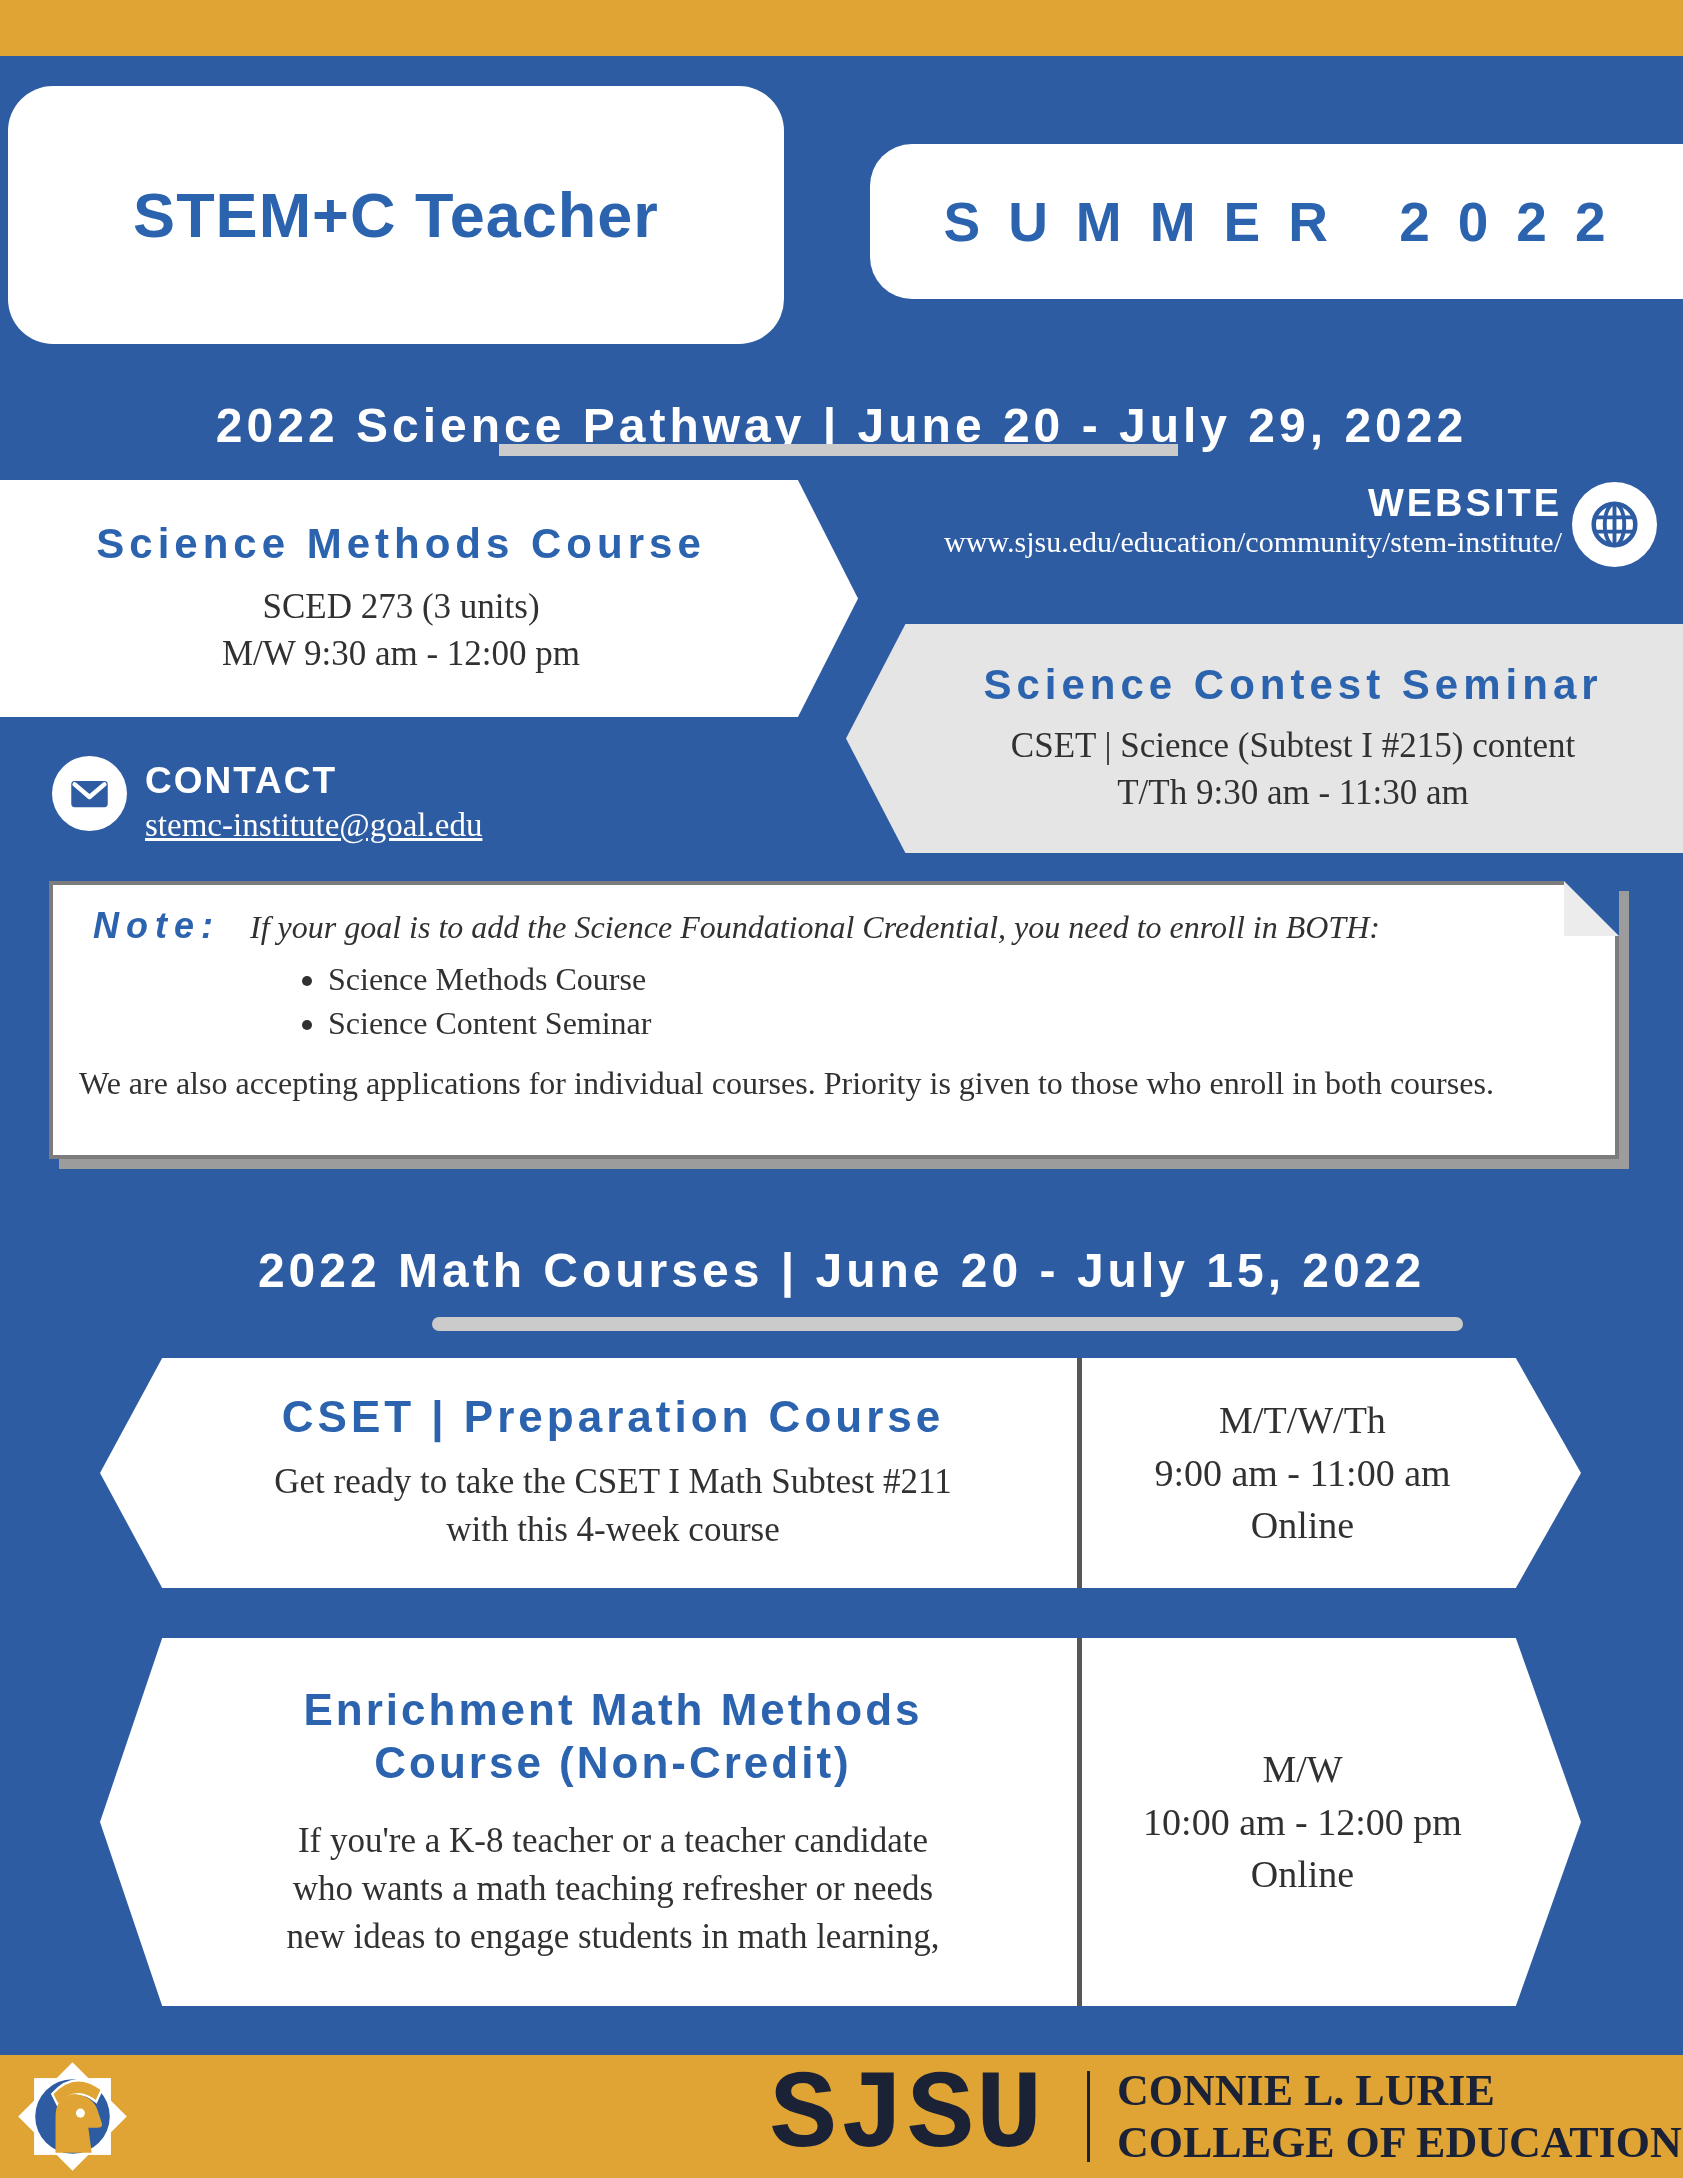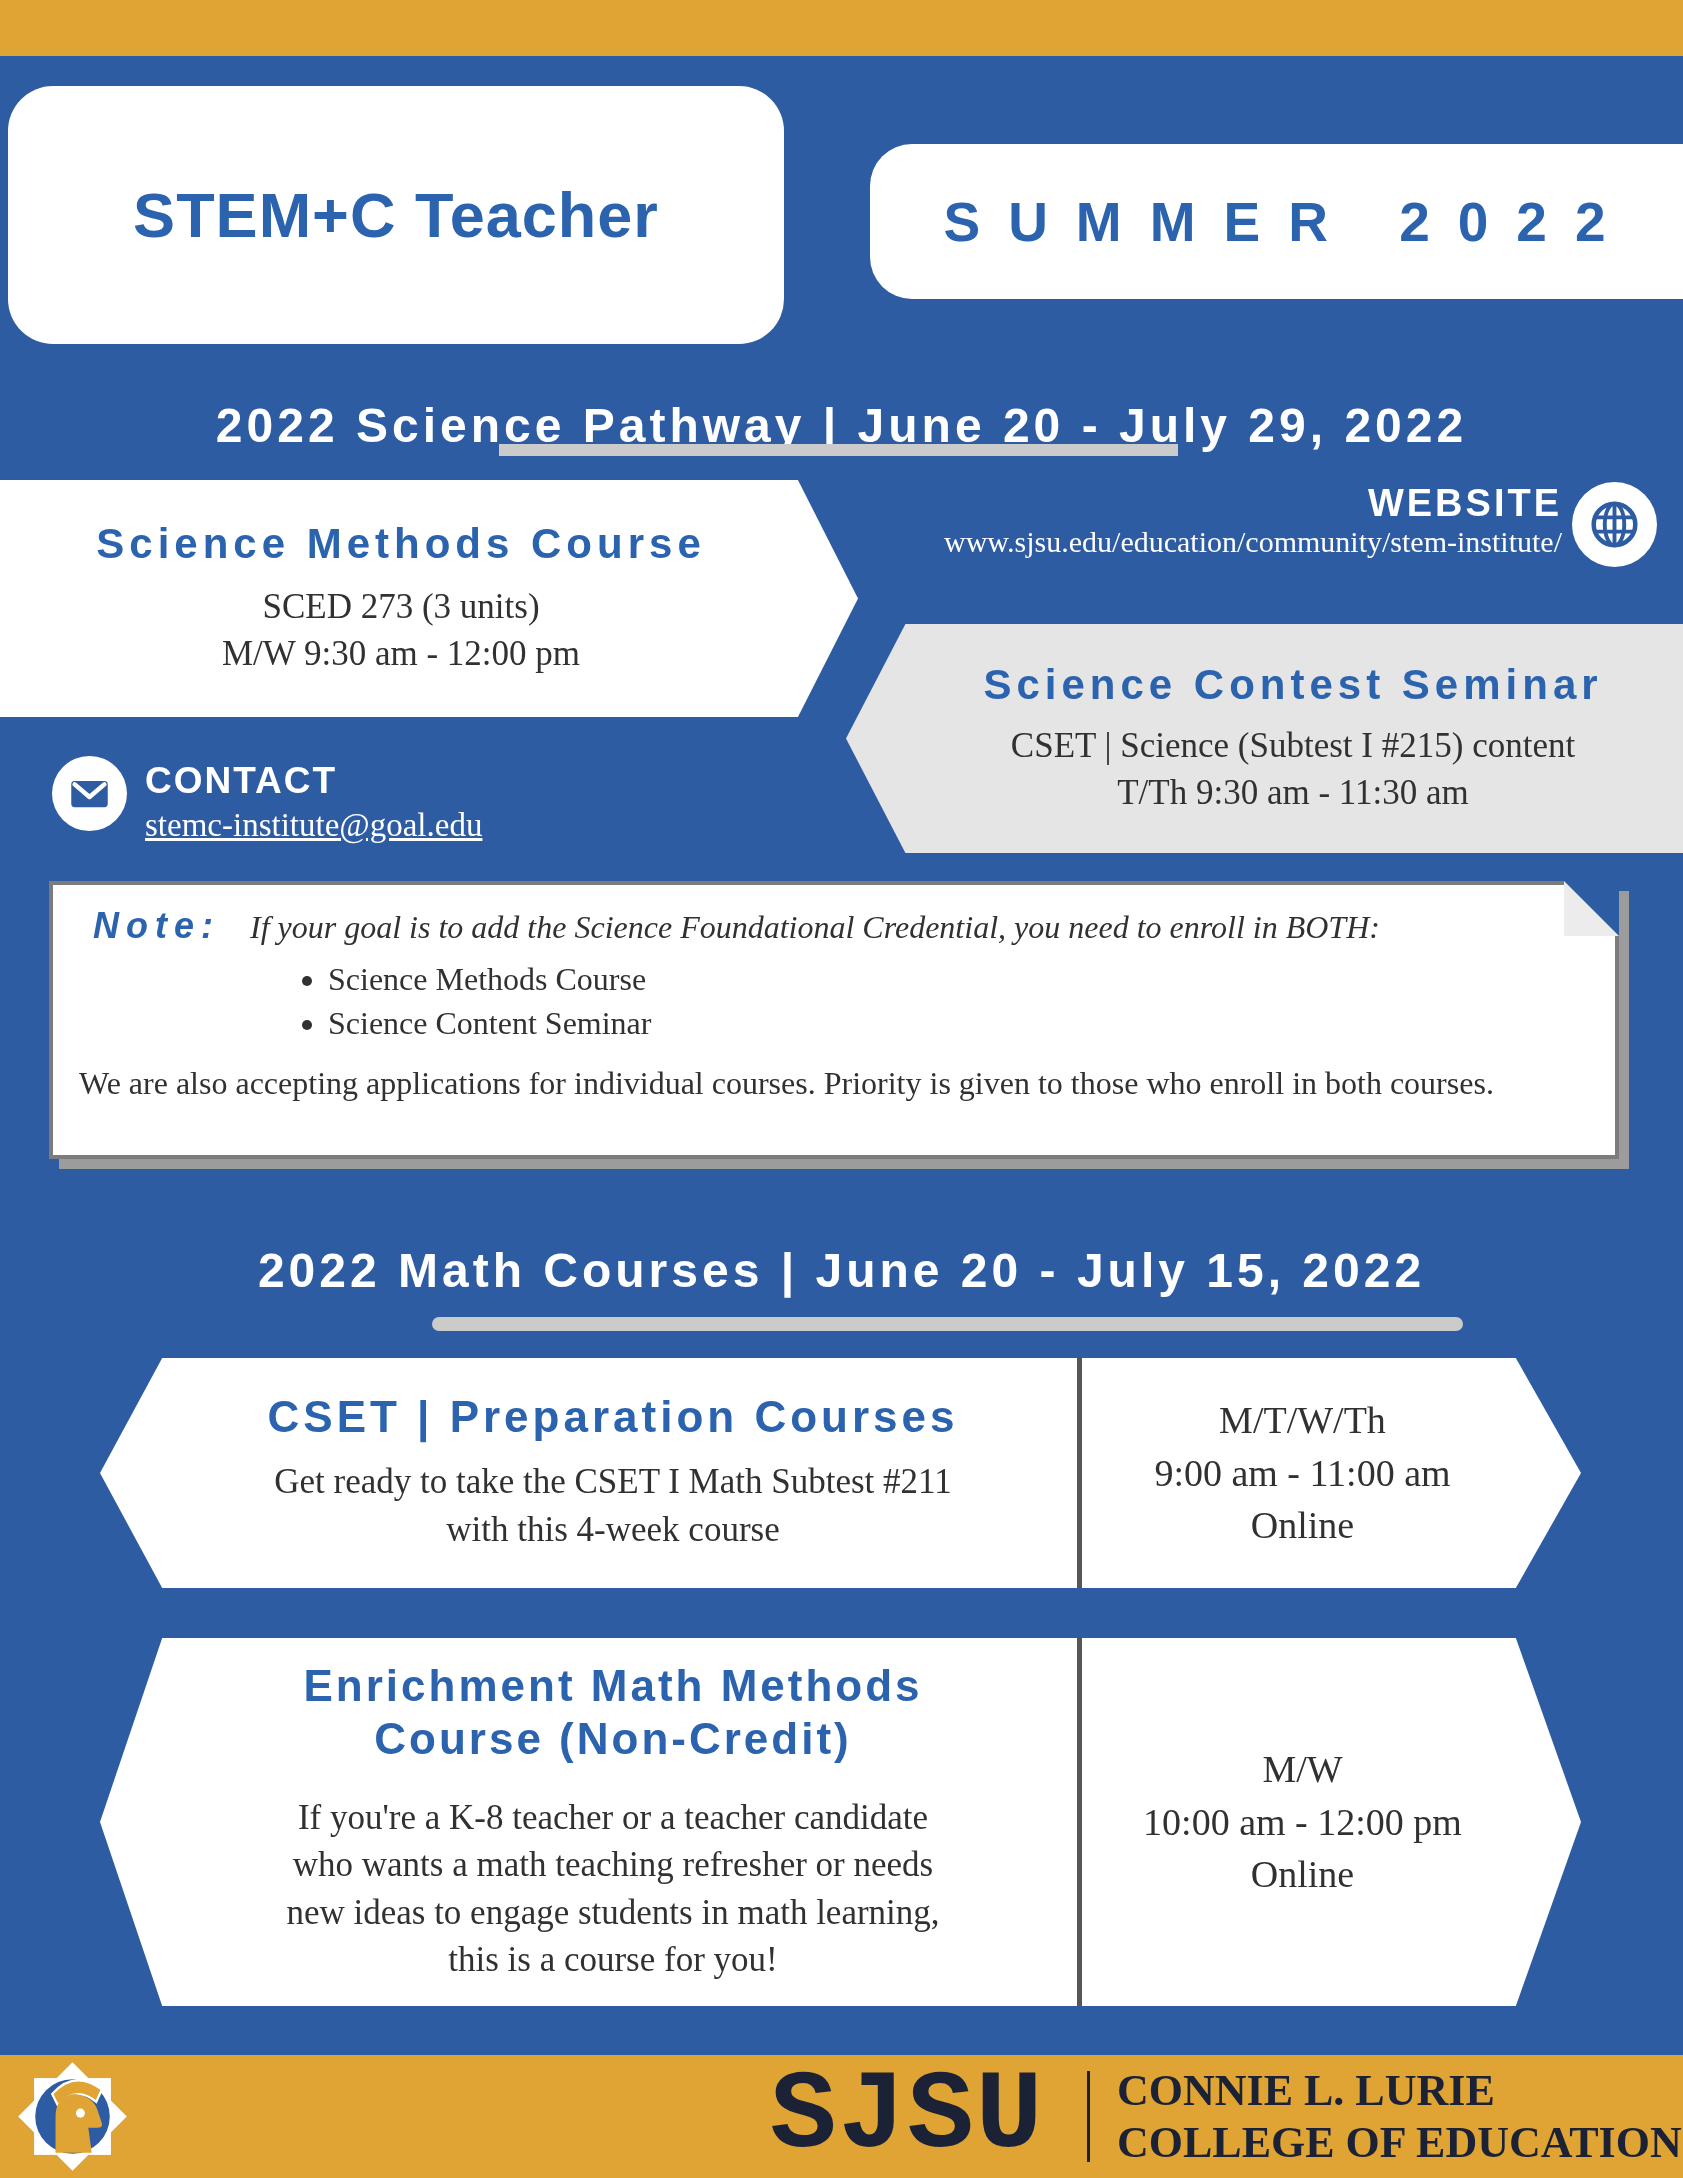--- a/index.html
+++ b/index.html
@@ -195,21 +195,21 @@
       </ul>
       <p class="serif note-footer">We are also accepting applications for individual courses. Priority is given to those who enroll in both courses.</p>
     </div>
   </div>
 
   <div class="abs section-heading" style="top:1243px;">2022 Math Courses | June 20 - July 15, 2022</div>
   <div class="abs math-underline"></div>
 
   <div class="abs course-box one">
     <div class="course-left">
-      <div class="course-title">CSET | Preparation Courses</div>
+      <div class="course-title">CSET | Preparation Course</div>
       <div class="serif course-desc">
         <div>Get ready to take the CSET I Math Subtest #211</div>
         <div>with this 4-week course</div>
       </div>
     </div>
     <div class="course-divider"></div>
     <div class="course-right serif course-when">
       <div>M/T/W/Th</div>
       <div>9:00 am - 11:00 am</div>
       <div>Online</div>
@@ -219,21 +219,20 @@
   <div class="abs course-box two">
     <div class="course-left">
       <div class="course-title-2l">
         <div>Enrichment Math Methods</div>
         <div>Course (Non-Credit)</div>
       </div>
       <div class="serif course-desc">
         <div>If you're a K-8 teacher or a teacher candidate</div>
         <div>who wants a math teaching refresher or needs</div>
         <div>new ideas to engage students in math learning,</div>
-        <div>this is a course for you!</div>
       </div>
     </div>
     <div class="course-divider"></div>
     <div class="course-right serif course-when">
       <div>M/W</div>
       <div>10:00 am - 12:00 pm</div>
       <div>Online</div>
     </div>
   </div>
 

